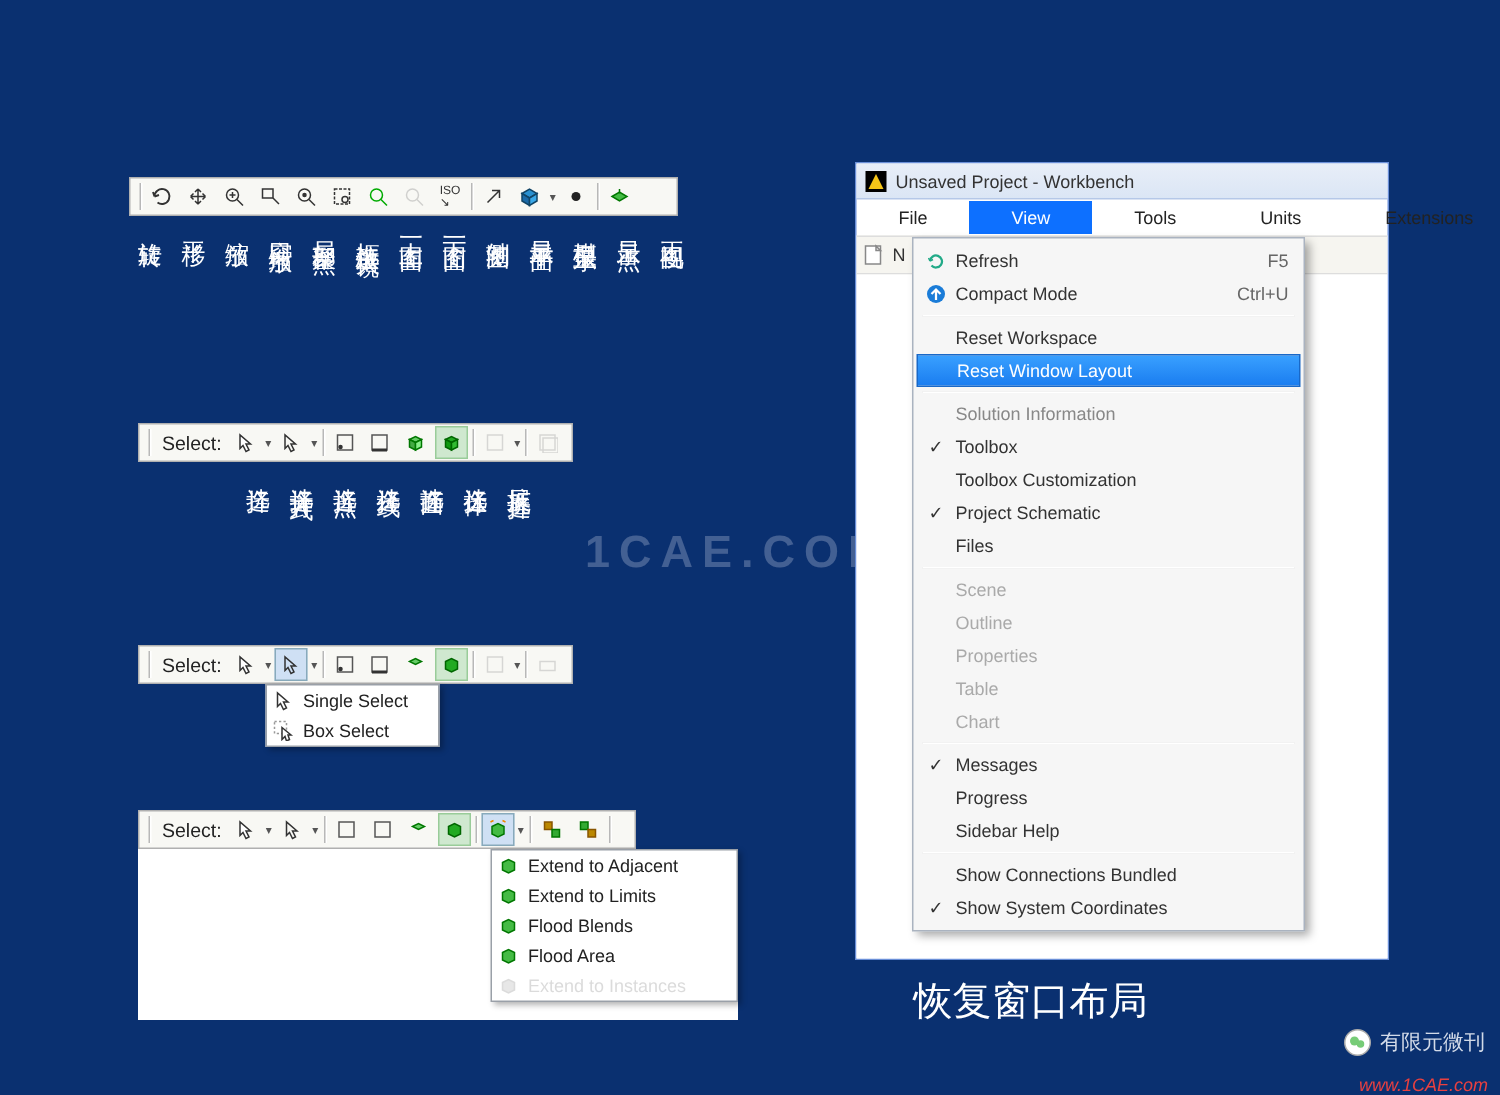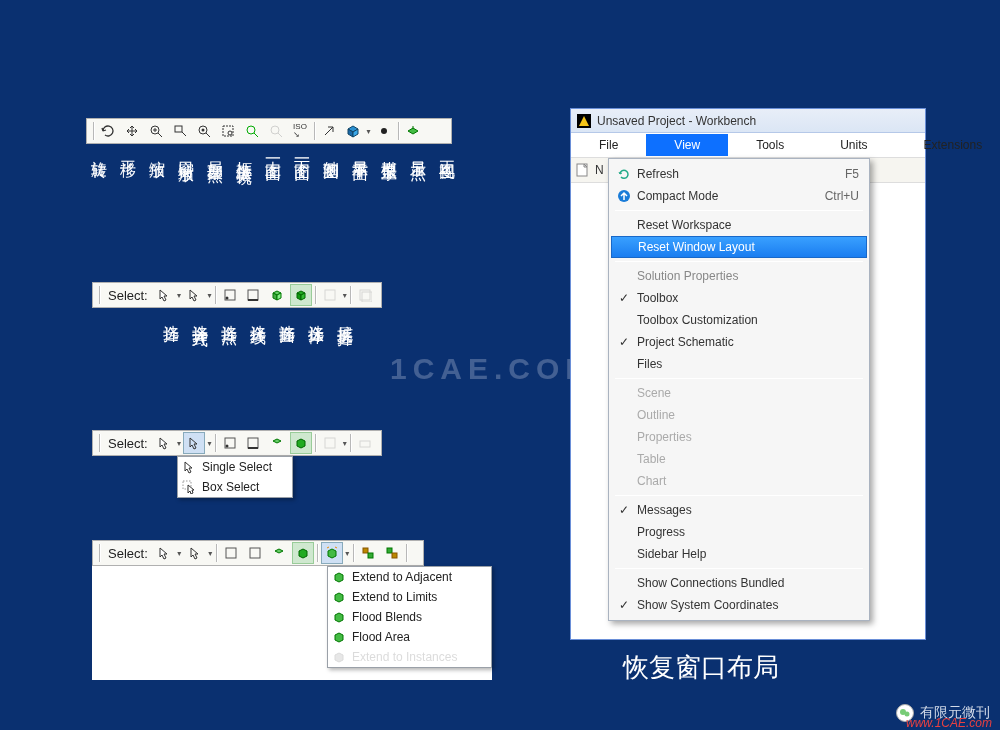--- a/index.html
+++ b/index.html
@@ -193,27 +193,27 @@
     left: 8px;
     width: 14px; height: 14px;
   }
   .vm-shortcut {
     margin-left: auto;
     color: #666;
   }
 
   .caption {
     position: absolute;
-    left: 623px; top: 650px;
+    left: 609px; top: 650px;
     color: #fff;
     font-size: 26px;
   }
   .footer-brand {
     position: absolute;
-    right: 10px; bottom: 8px;
+    right: 10px; bottom: 26px;
     color: #d2dae8;
     font-size: 14px;
     display: flex;
     align-items: flex-end;
     gap: 6px;
   }
   .footer-url {
     position: absolute;
     right: 8px; bottom: 0px;
     color: #e84040;
@@ -608,21 +608,21 @@
   </div>
   <div class="vm-sep"></div>
   <div class="vm-item">
       <span>Reset Workspace</span>
     </div>
   <div class="vm-item highlight">
       <span>Reset Window Layout</span>
     </div>
   <div class="vm-sep"></div>
   <div class="vm-item header">
-      <span>Solution Properties</span>
+      <span>Solution Information</span>
     </div>
   <div class="vm-item">
       <span class="vm-check">✓</span>
       <span>Toolbox</span>
     </div>
   <div class="vm-item">
       <span>Toolbox Customization</span>
     </div>
   <div class="vm-item">
       <span class="vm-check">✓</span>

